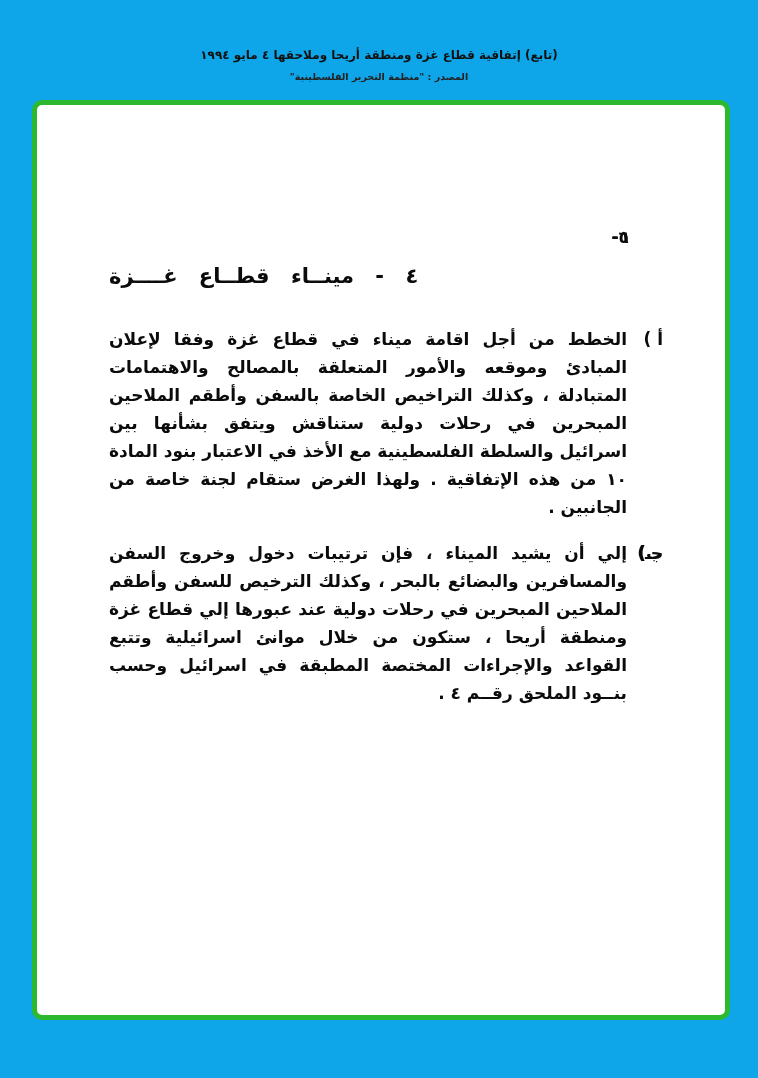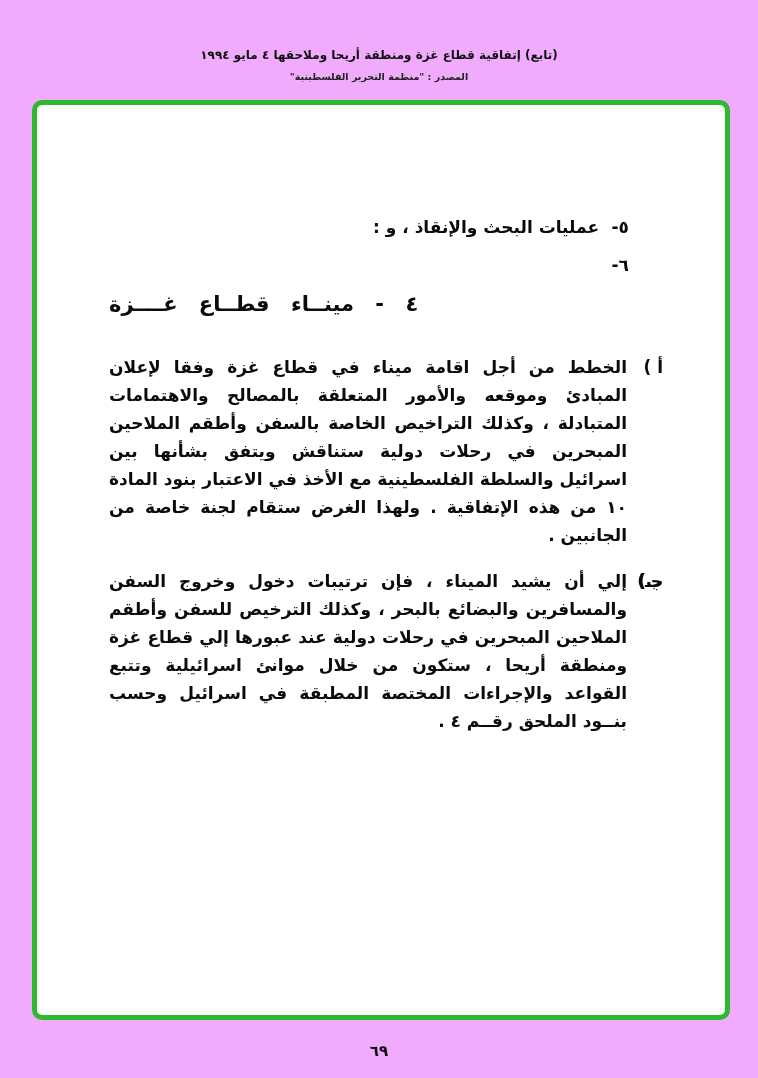--- a/index.html
+++ b/index.html
@@ -6,21 +6,21 @@
   html, body { width: 758px; height: 1078px; }
   body {
     background: #ffffff;
     font-family: "DejaVu Sans", sans-serif;
     position: relative;
     overflow: hidden;
   }
   .page {
     position: absolute;
     inset: 0;
-    background: #f0abfc;
+    background: #0ea5e9;
   }
   
   .header {
     position: absolute;
     top: 48px;
     left: 0;
     right: 0;
     text-align: center;
     direction: rtl;
     color: #111;
@@ -113,21 +113,20 @@
     <div class="header-line1">(تابع) إتفاقية قطاع غزة ومنطقة أريحا وملاحقها ٤ مايو ١٩٩٤</div>
     <div class="header-line2">المصدر : "منظمة التحرير الفلسطينية"</div>
   </div>
 
   <div class="frame">
     <div class="content">
 
       <div class="list-block">
         <div class="list-item">
           <span class="list-num">٥-</span>
-          <span>عمليات البحث والإنقاذ ، و :</span>
         </div>
         <div class="list-item">
           <span class="list-num">٦-</span>
         </div>
       </div>
 
       <div class="section-title">٤ - مينــاء قطــاع غــــزة</div>
 
       <div class="para">
         <span class="para-label">أ )</span>
@@ -139,15 +138,14 @@
       </div>
 
       <div class="para">
         <span class="para-label">جـ)</span>
         <span>إلي أن يشيد الميناء ، فإن ترتيبات دخول وخروج السفن والمسافرين والبضائع بالبحر ، وكذلك الترخيص للسفن وأطقم الملاحين المبحرين في رحلات دولية عند عبورها إلي قطاع غزة ومنطقة أريحا ، ستكون من خلال موانئ اسرائيلية وتتبع القواعد والإجراءات المختصة المطبقة في اسرائيل وحسب بنــود الملحق رقــم ٤ .</span>
       </div>
 
     </div>
   </div>
 
-  <div class="footer">٦٩</div>
 
 </div>
 
 </body></html>

